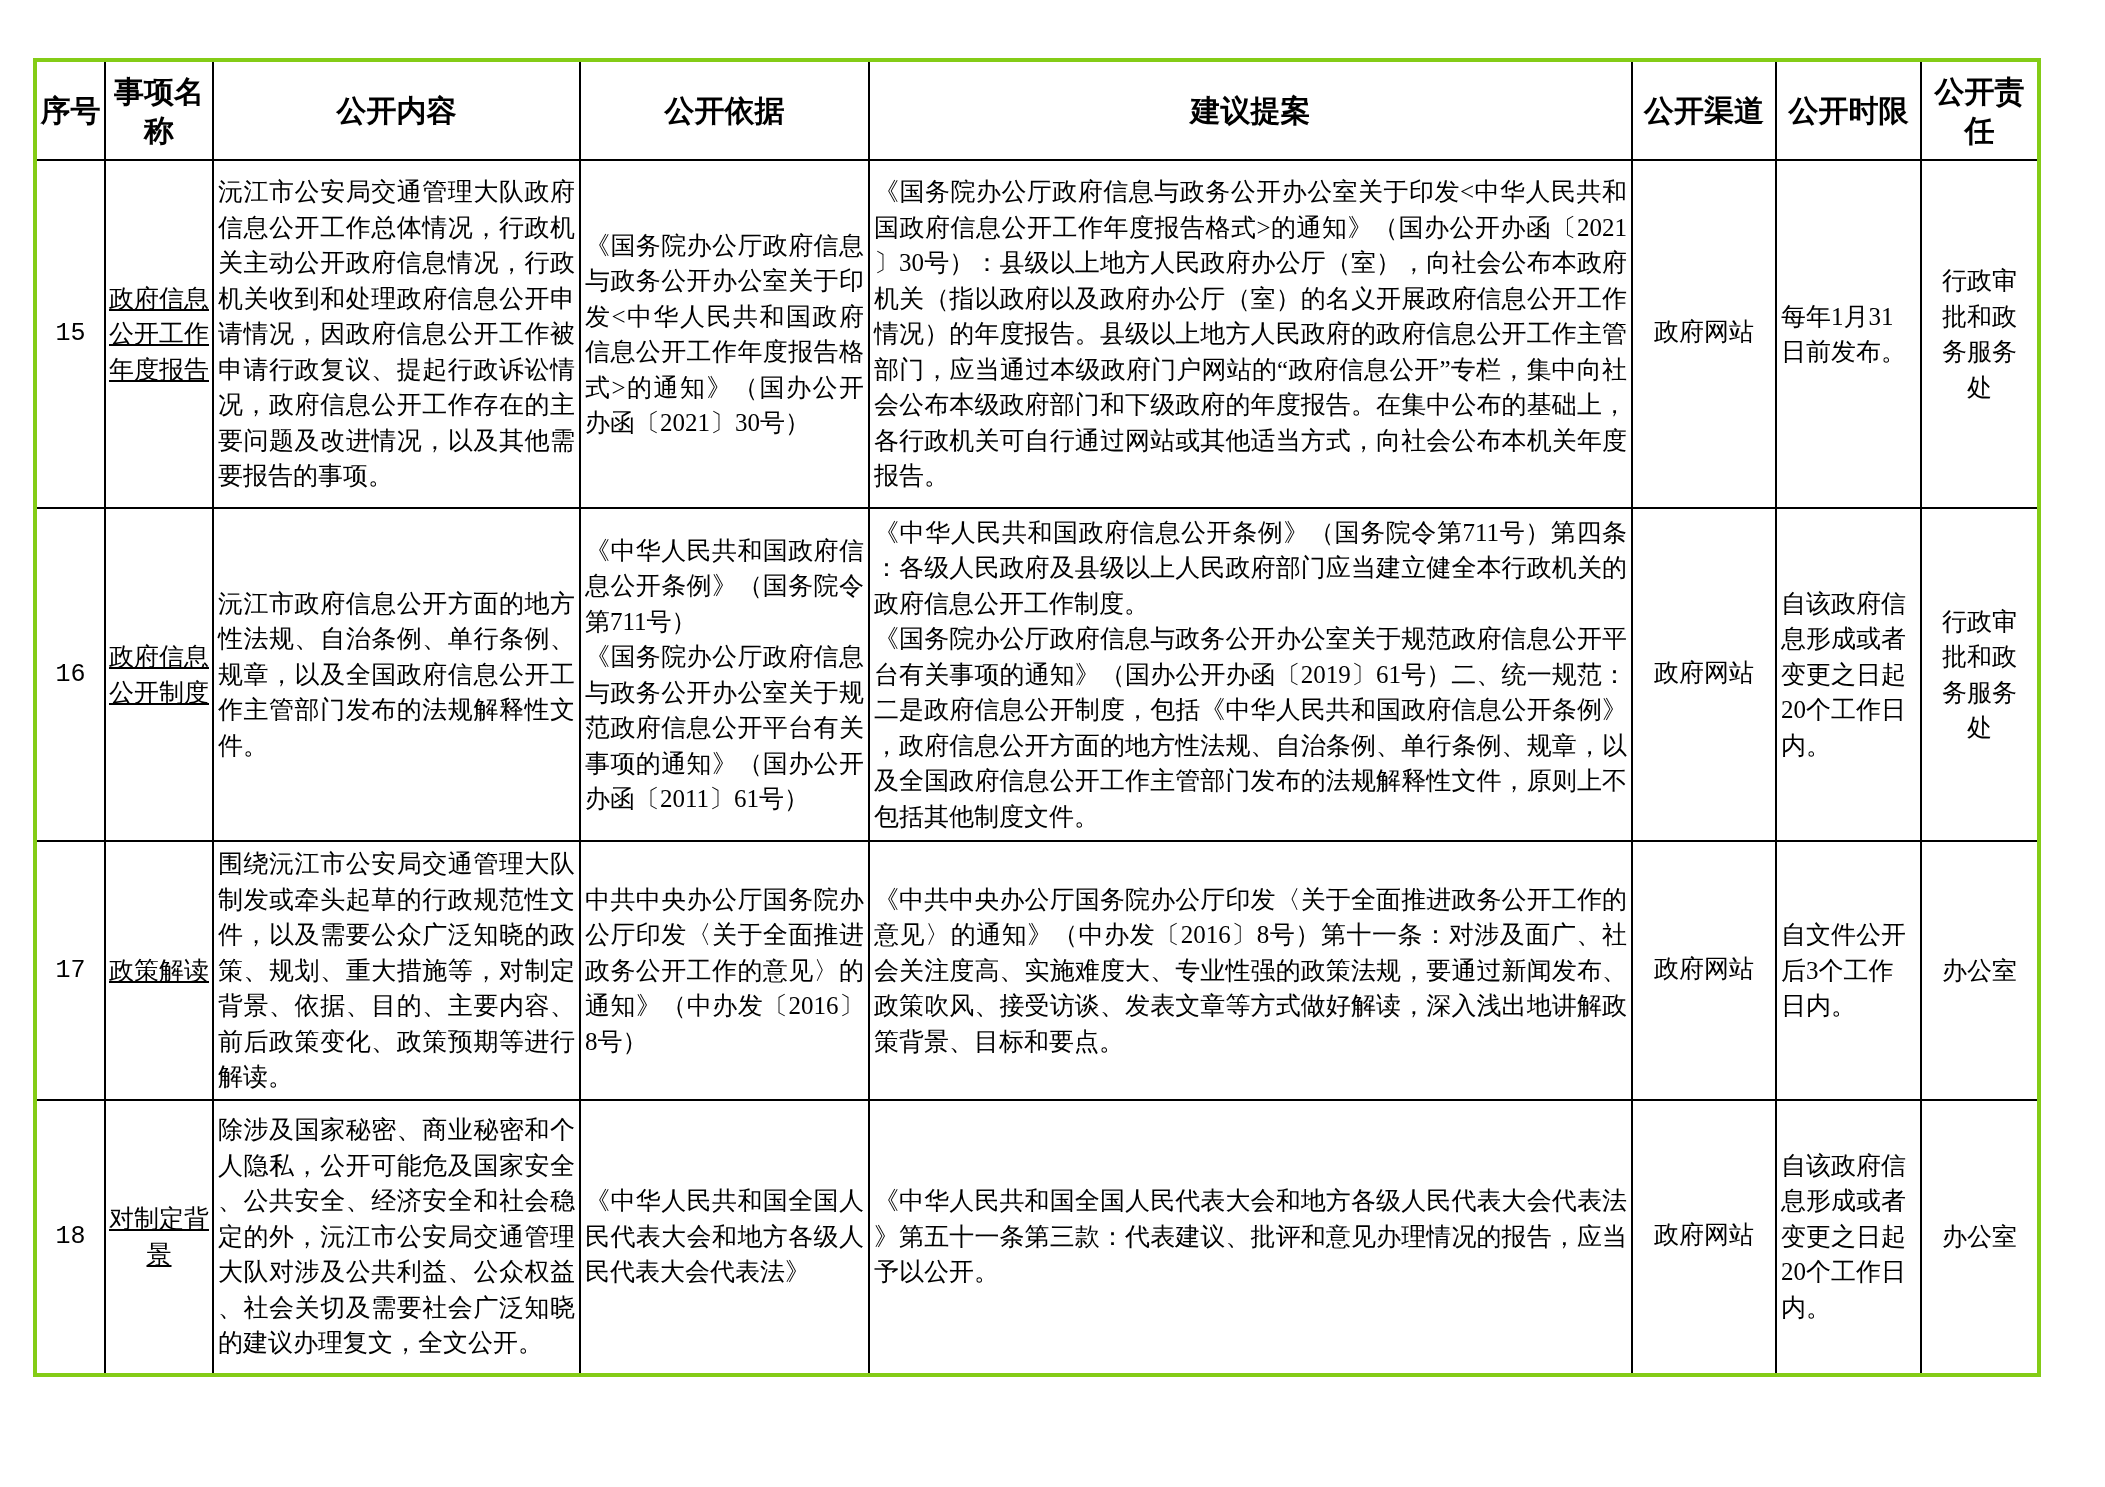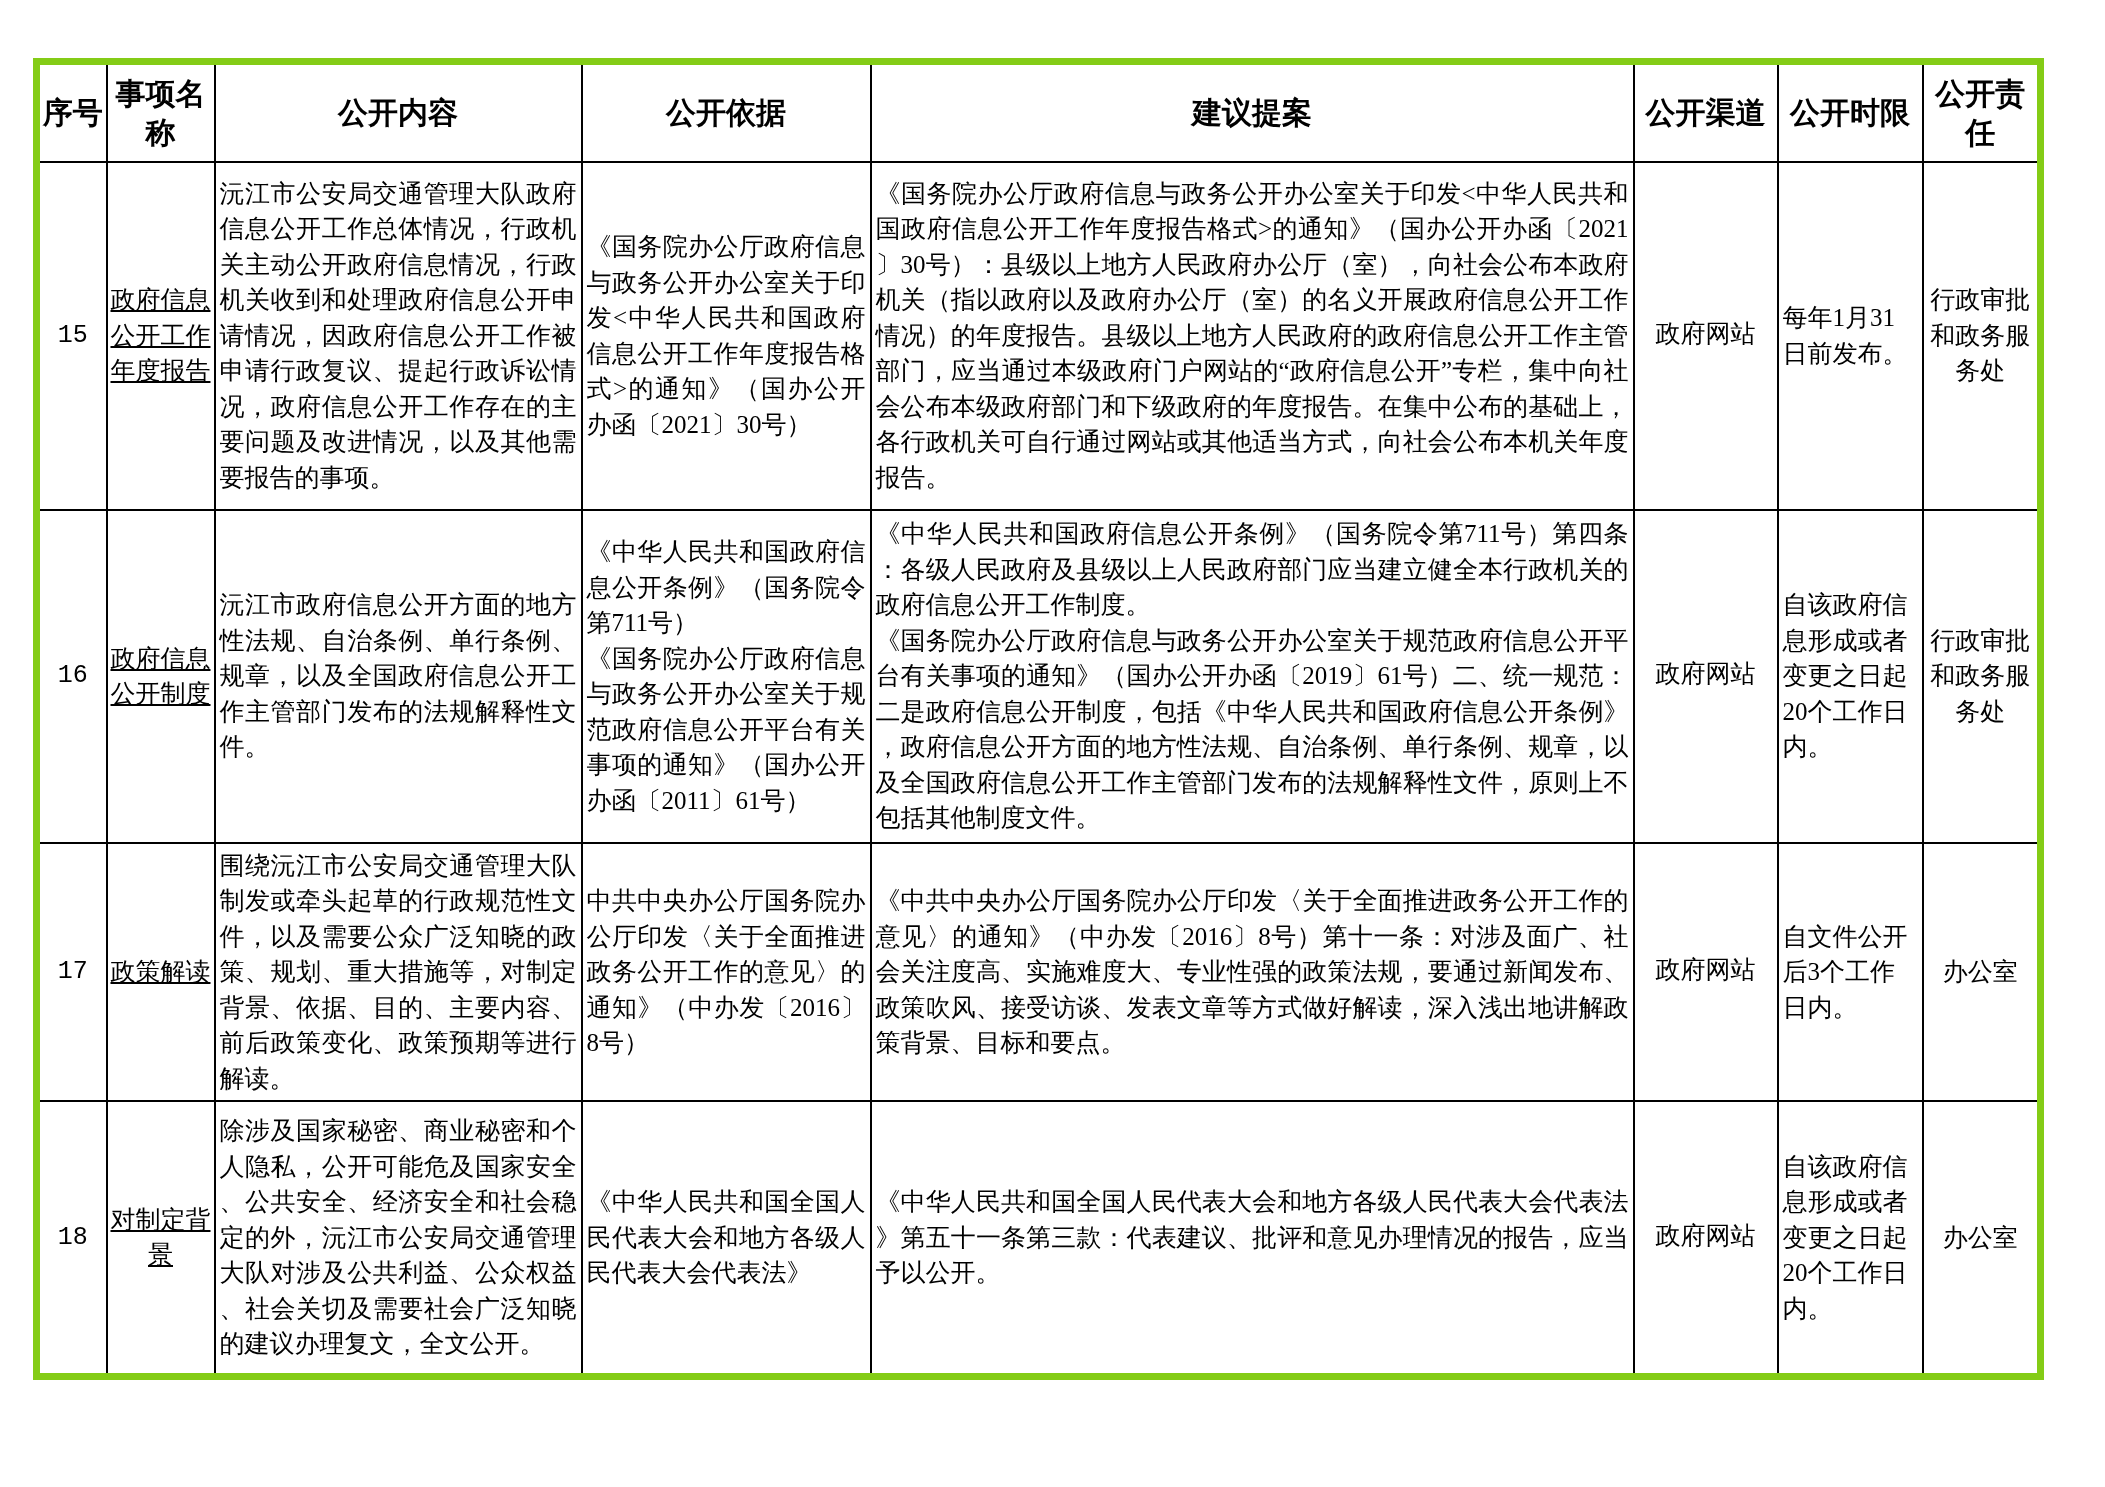--- a/index.html
+++ b/index.html
@@ -14,21 +14,21 @@
     height: 1487px;
     overflow: hidden;
   }
   .page {
     padding: 58px 0 0 33px;
   }
   table.catalog {
     border-collapse: collapse;
     table-layout: fixed;
     width: 2004px;
-    border: 7px solid #84cc16;
+    border: 4px solid #84cc16;
   }
   th, td {
     border: 2px solid #000;
     vertical-align: middle;
     font-size: 25px;
     line-height: 1.42;
     padding: 4px 4px;
     overflow: hidden;
     word-break: break-all;
     line-break: anywhere;
@@ -47,21 +47,21 @@
     text-justify: inter-character;
     white-space: pre-line;
     margin-left: 24px;
   }
   td.deadline {
     text-align: left;
     padding: 14px 4px;
   }
   td.resp {
     text-align: center;
-    padding: 2px 6px;
+    padding: 2px 18px;
   }
 </style>
 </head>
 <body>
 
 <div class="page">
   <table class="catalog">
     <colgroup>
       <col style="width:70px">
       <col style="width:108px">

